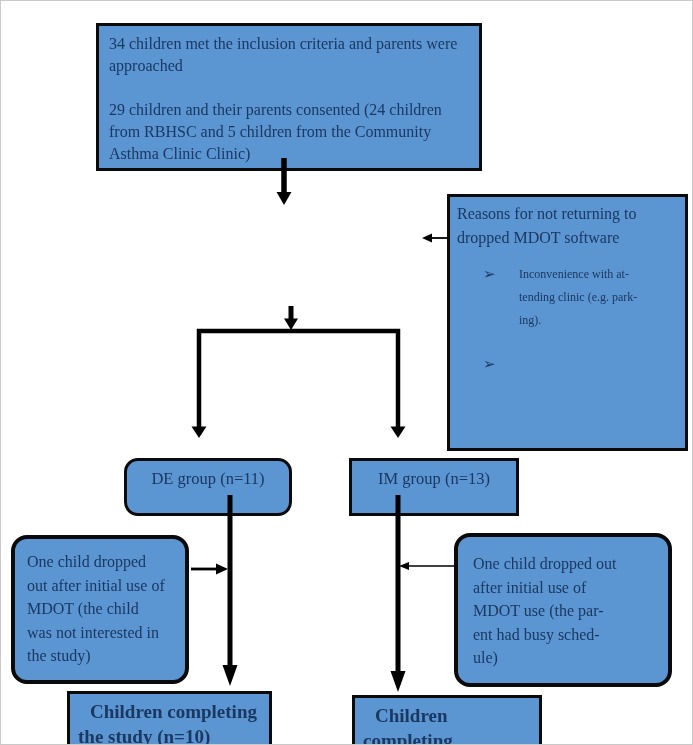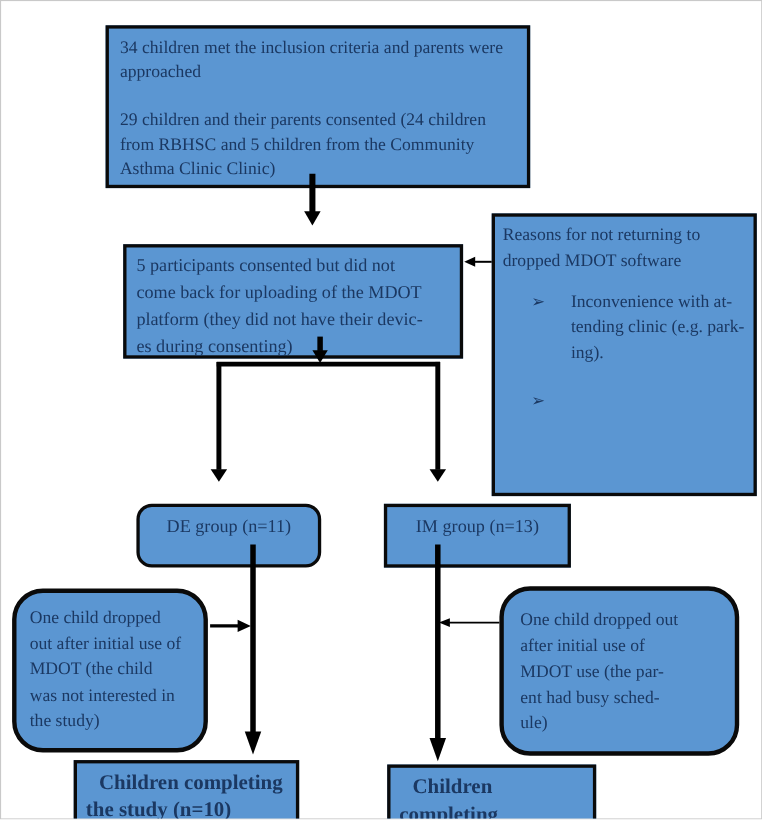--- a/index.html
+++ b/index.html
@@ -24,36 +24,36 @@
   }
   .box {
     position: absolute;
     background: var(--box-fill);
     border: 3px solid var(--box-border);
     color: var(--text);
     margin-top: 19px;
   }
   .box.rounded {
     border-width: 4px;
-    border-radius: 28px;
+    border-radius: 16px;
   }
   .lines {
     white-space: pre-wrap;
     overflow: hidden;
   }
   
   .b-enroll   { left: 95px;  top: 3px;   width: 386px; height: 148px; padding: 7px 8px 0 10px; }
   .b-enroll .lines   { font-size: 16px;   line-height: 22px; }
   .b-noupload { left: 111px; top: 202px; width: 309px; height: 104px; padding: 4px 6px 0 9px; }
   .b-noupload .lines { font-size: 16.5px; line-height: 24.5px; }
   .b-reasons  { left: 446px; top: 174px; width: 241px; height: 257px; padding: 5px 4px 0 7px; }
   .b-reasons .lines  { font-size: 16px;   line-height: 24px; }
   .bullet-item { display: flex; margin-top: 13px; padding-left: 26px; }
   .bullet-item + .bullet-item { margin-top: 21px; }
-  .bullet-item .lines { font-size: 16px; line-height: 23px; flex: 1; }
+  .bullet-item .lines { font-size: 12px; line-height: 23px; flex: 1; }
   .bullet-marker { flex: none; width: 36px; font-size: 15px; padding-top: 2px; }
   .b-de  { left: 123px; top: 438px; width: 168px; height: 58px; padding-top: 8px; text-align: center; font-size: 16.5px; border-radius: 14px; }
   .b-im  { left: 348px; top: 438px; width: 170px; height: 58px; padding-top: 8px; text-align: center; font-size: 16.5px; }
   .b-de-drop { left: 10px;  top: 515px; width: 178px; height: 149px; padding: 11px 4px 0 12px; }
   .b-de-drop .lines { font-size: 16px; line-height: 23.5px; }
   .b-im-drop { left: 453px; top: 513px; width: 218px; height: 154px; padding: 15px 4px 0 15px; }
   .b-im-drop .lines { font-size: 16px; line-height: 23.5px; }
   .b-de-done { left: 66px;  top: 671px; width: 205px; height: 65px; padding: 5px 6px 0 8px; }
   .b-im-done { left: 351px; top: 675px; width: 190px; height: 67px; padding: 5px 6px 0 8px; }
   .b-de-done .lines, .b-im-done .lines { font-size: 19px; line-height: 25px; text-indent: 12px; font-weight: bold; }
@@ -75,26 +75,20 @@
 
   <div class="box b-enroll">
     <div class="lines">34 children met the inclusion criteria and parents were
 approached
 
 29 children and their parents consented (24 children
 from RBHSC and 5 children from the Community
 Asthma Clinic Clinic)</div>
   </div>
 
-  <div class="box b-noupload">
-    <div class="lines">5 participants consented but did not
-come back for uploading of the MDOT
-platform (they did not have their devic-
-es during consenting)</div>
-  </div>
 
   <div class="box b-reasons">
     <div class="lines">Reasons for not returning to
 dropped MDOT software</div>
     <div class="bullet-item">
       <span class="bullet-marker">➢</span>
       <div class="lines">Inconvenience with at-
 tending clinic (e.g. park-
 ing).</div>
     </div>

